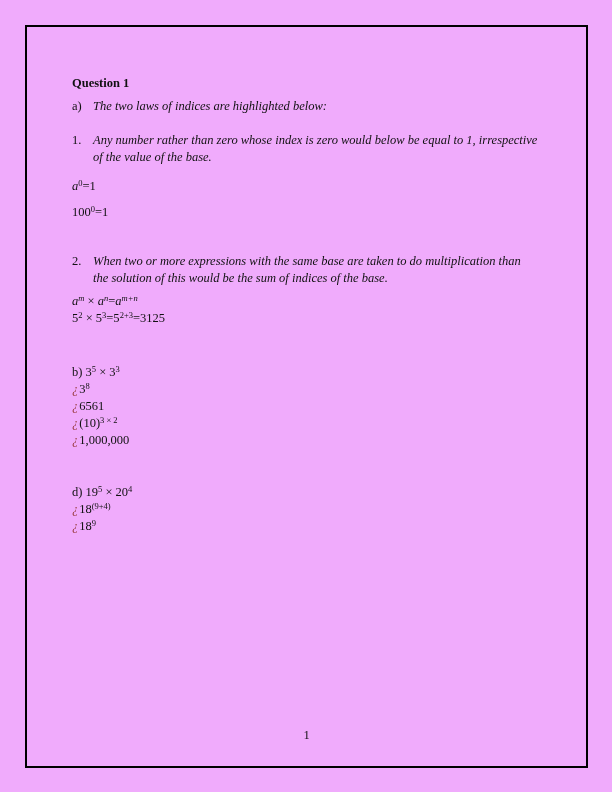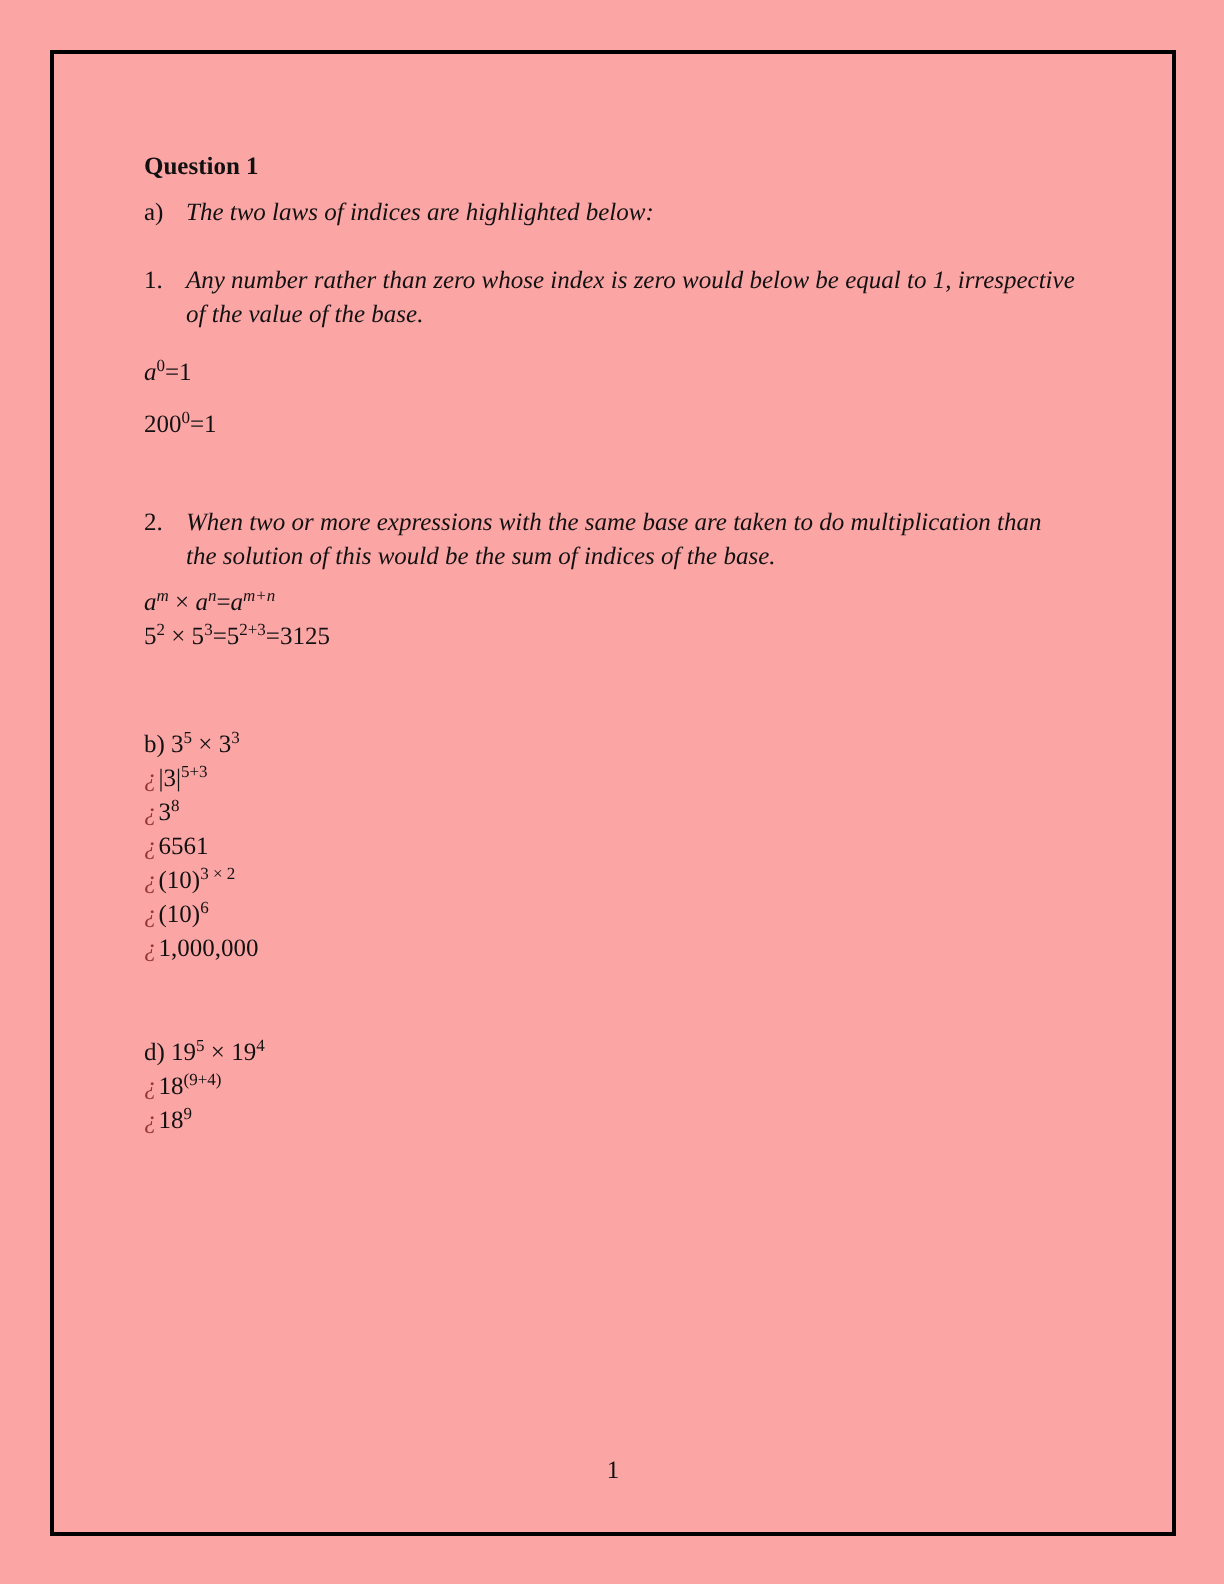--- a/index.html
+++ b/index.html
@@ -1,20 +1,20 @@
 <!DOCTYPE html>
 <html style="--accent-red: #943634;"><head>
 <meta charset="utf-8">
 <style>
   html, body { margin: 0; padding: 0; background: #ffffff; }
   .sheet {
     position: relative;
     width: 612px;
     height: 792px;
-    background: #fca5a5;
+    background: #f0abfc;
     font-family: "Liberation Serif", serif;
     color: #111111;
     overflow: hidden;
   }
   .page-border {
     position: absolute;
     left: 25px; top: 25px;
     width: 559px; height: 739px;
     border: 2px solid #000000;
   }
@@ -75,40 +75,38 @@
         <span class="num">a)</span>
         <span class="ptext">The two laws of indices are highlighted below:</span>
       </div>
 
       <div class="hang mt17">
         <span class="num">1.</span>
         <span class="ptext">Any number rather than zero whose index is zero would below be equal to 1, irrespective of the value of the base.</span>
       </div>
 
       <div class="eq mt12"><span class="seg-i">a</span><span class="seg-s">0</span><span class="seg-t">=1</span></div>
-      <div class="eq mt9"><span class="seg-t">200</span><span class="seg-s">0</span><span class="seg-t">=1</span></div>
+      <div class="eq mt9"><span class="seg-t">100</span><span class="seg-s">0</span><span class="seg-t">=1</span></div>
 
       <div class="hang mt32">
         <span class="num">2.</span>
         <span class="ptext">When two or more expressions with the same base are taken to do multiplication than the solution of this would be the sum of indices of the base.</span>
       </div>
 
       <div class="eq mt6"><span class="seg-i">a</span><span class="seg-si">m</span><span class="seg-t"> × </span><span class="seg-i">a</span><span class="seg-si">n</span><span class="seg-t">=</span><span class="seg-i">a</span><span class="seg-si">m+n</span></div>
       <div class="eq mt10"><span class="seg-t">5</span><span class="seg-s">2</span><span class="seg-t"> × 5</span><span class="seg-s">3</span><span class="seg-t">=5</span><span class="seg-s">2+3</span><span class="seg-t">=3125</span></div>
 
       <div class="eq mt37"><span class="seg-t">b) 3</span><span class="seg-s">5</span><span class="seg-t"> × 3</span><span class="seg-s">3</span></div>
-      <div class="eq mt10"><span class="seg-r">¿</span><span class="seg-t">|3|</span><span class="seg-s">5+3</span></div>
       <div class="eq mt10"><span class="seg-r">¿</span><span class="seg-t">3</span><span class="seg-s">8</span></div>
       <div class="eq mt10"><span class="seg-r">¿</span><span class="seg-t">6561</span></div>
 
       <div class="eq mt11"><span class="seg-r">¿</span><span class="seg-t">(10)</span><span class="seg-s">3 × 2</span></div>
-      <div class="eq mt11"><span class="seg-r">¿</span><span class="seg-t">(10)</span><span class="seg-s">6</span></div>
       <div class="eq mt11"><span class="seg-r">¿</span><span class="seg-t">1,000,000</span></div>
 
-      <div class="eq mt35"><span class="seg-t">d) 19</span><span class="seg-s">5</span><span class="seg-t"> × 19</span><span class="seg-s">4</span></div>
+      <div class="eq mt35"><span class="seg-t">d) 19</span><span class="seg-s">5</span><span class="seg-t"> × 20</span><span class="seg-s">4</span></div>
       <div class="eq mt10"><span class="seg-r">¿</span><span class="seg-t">18</span><span class="seg-s">(9+4)</span></div>
       <div class="eq mt10"><span class="seg-r">¿</span><span class="seg-t">18</span><span class="seg-s">9</span></div>
 
     </div>
 
     <div class="page-num">1</div>
   </div>
 </div>
 
 </body></html>

